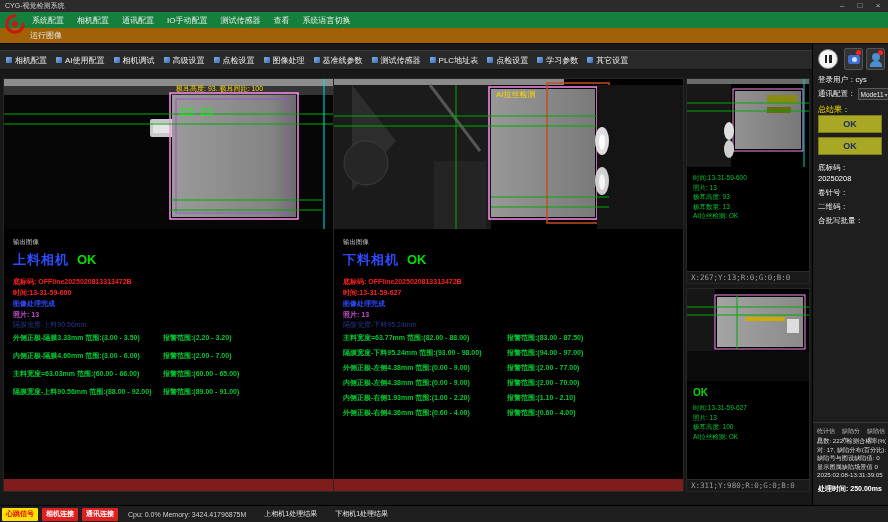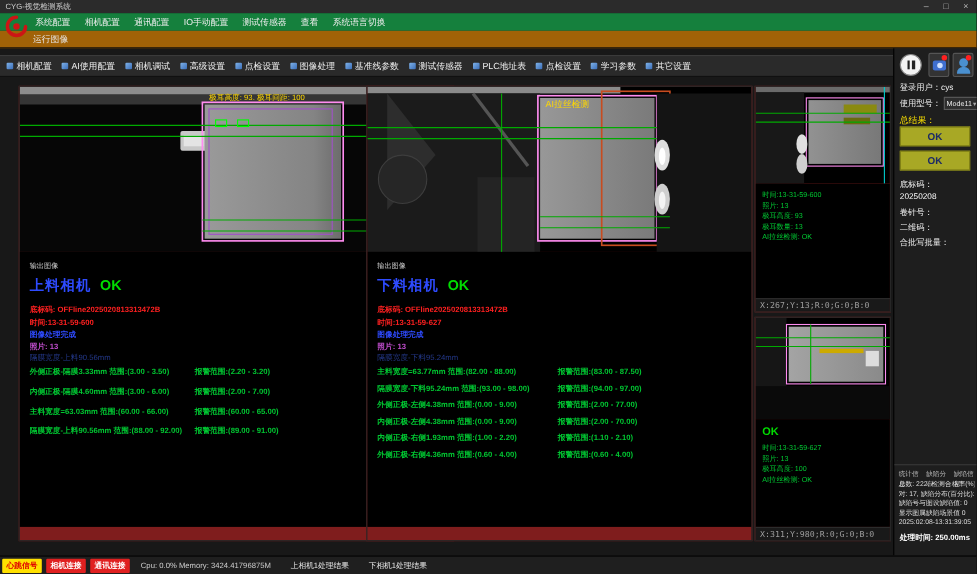--- a/index.html
+++ b/index.html
@@ -39,21 +39,21 @@
   .main-text .l-photo{position:absolute;left:9px;top:81px;font-size:7px;font-weight:bold;color:#c44fd0}
   .main-text .l-dim{position:absolute;left:9px;top:91px;font-size:7px;color:#24398c}
   .meas-list{position:absolute;left:0;right:0;top:104px}
   .meas-row{display:flex;padding-left:9px;font-size:7px;font-weight:bold;color:#00c832;white-space:nowrap}
   .upper .meas-row{margin-bottom:8px}
   .lower .meas-row{margin-bottom:5px}
   .upper .meas-row .m{width:150px}
   .lower .meas-row .m{width:164px}
 
   
-  .panel-upper{left:17px;top:78px;width:396px;height:414px}
+  .panel-upper{left:3px;top:78px;width:396px;height:414px}
   .panel-upper .textarea{top:150px;bottom:12px}
   
   .panel-lower{left:333px;top:78px;width:351px;height:414px}
   .panel-lower .textarea{top:150px;bottom:12px}
   
   .panel-aux1{left:686px;top:78px;width:124px;height:206px}
   .panel-aux1 .textarea{top:88px;bottom:12px}
   .panel-aux2{left:686px;top:288px;width:124px;height:204px}
   .panel-aux2 .textarea{top:92px;bottom:12px}
   .aux-lines{padding:6px 0 0 6px}
@@ -421,21 +421,21 @@
     </div>
     <div class="side-btn b2">
       <span class="op-icon"></span>
       <span class="badge"></span>
     </div>
 
     <div class="sb-row sb-login">
       <span>登录用户：</span><span>cys</span>
     </div>
     <div class="sb-row sb-model">
-      <span>使用型号：</span>
+      <span>通讯配置：</span>
       <span class="model-select">
         <span>Mode11</span>
         <span class="chev">▾</span>
       </span>
     </div>
     <div class="sb-row sb-total">总结果：</div>
     <div class="result-boxes">
 
     <div class="result-box">OK</div>
         <div class="result-box">OK</div>

